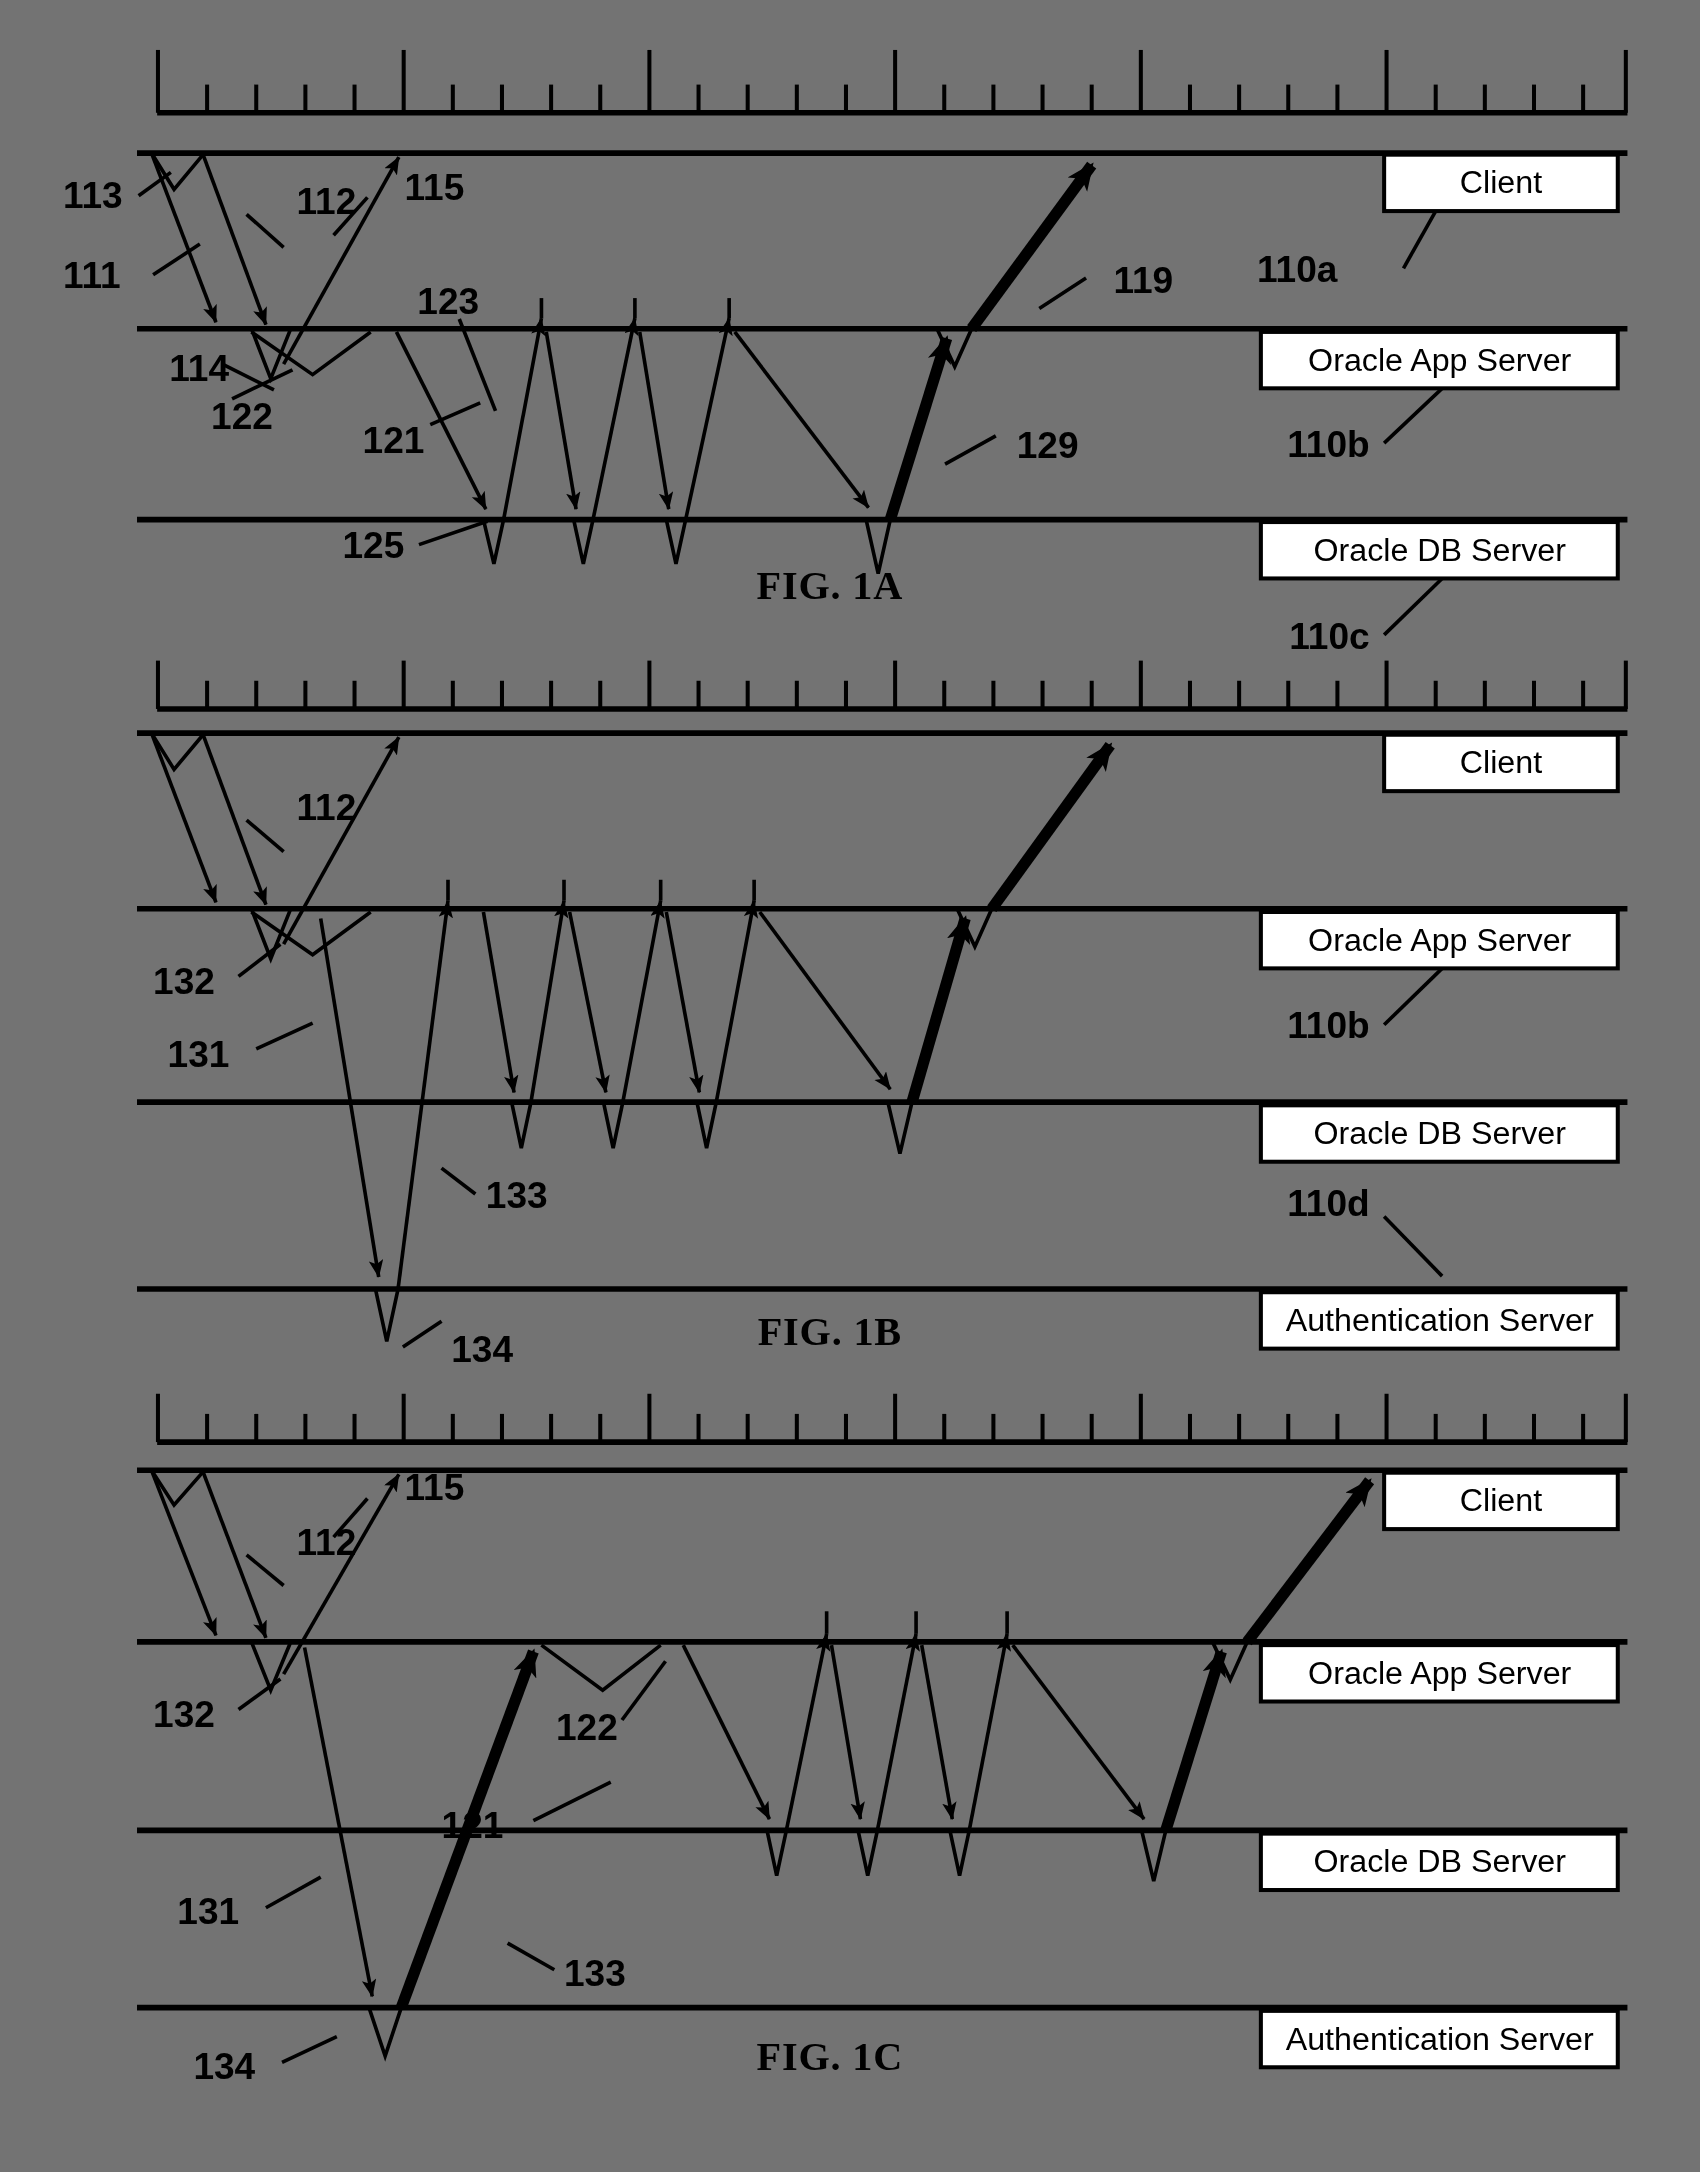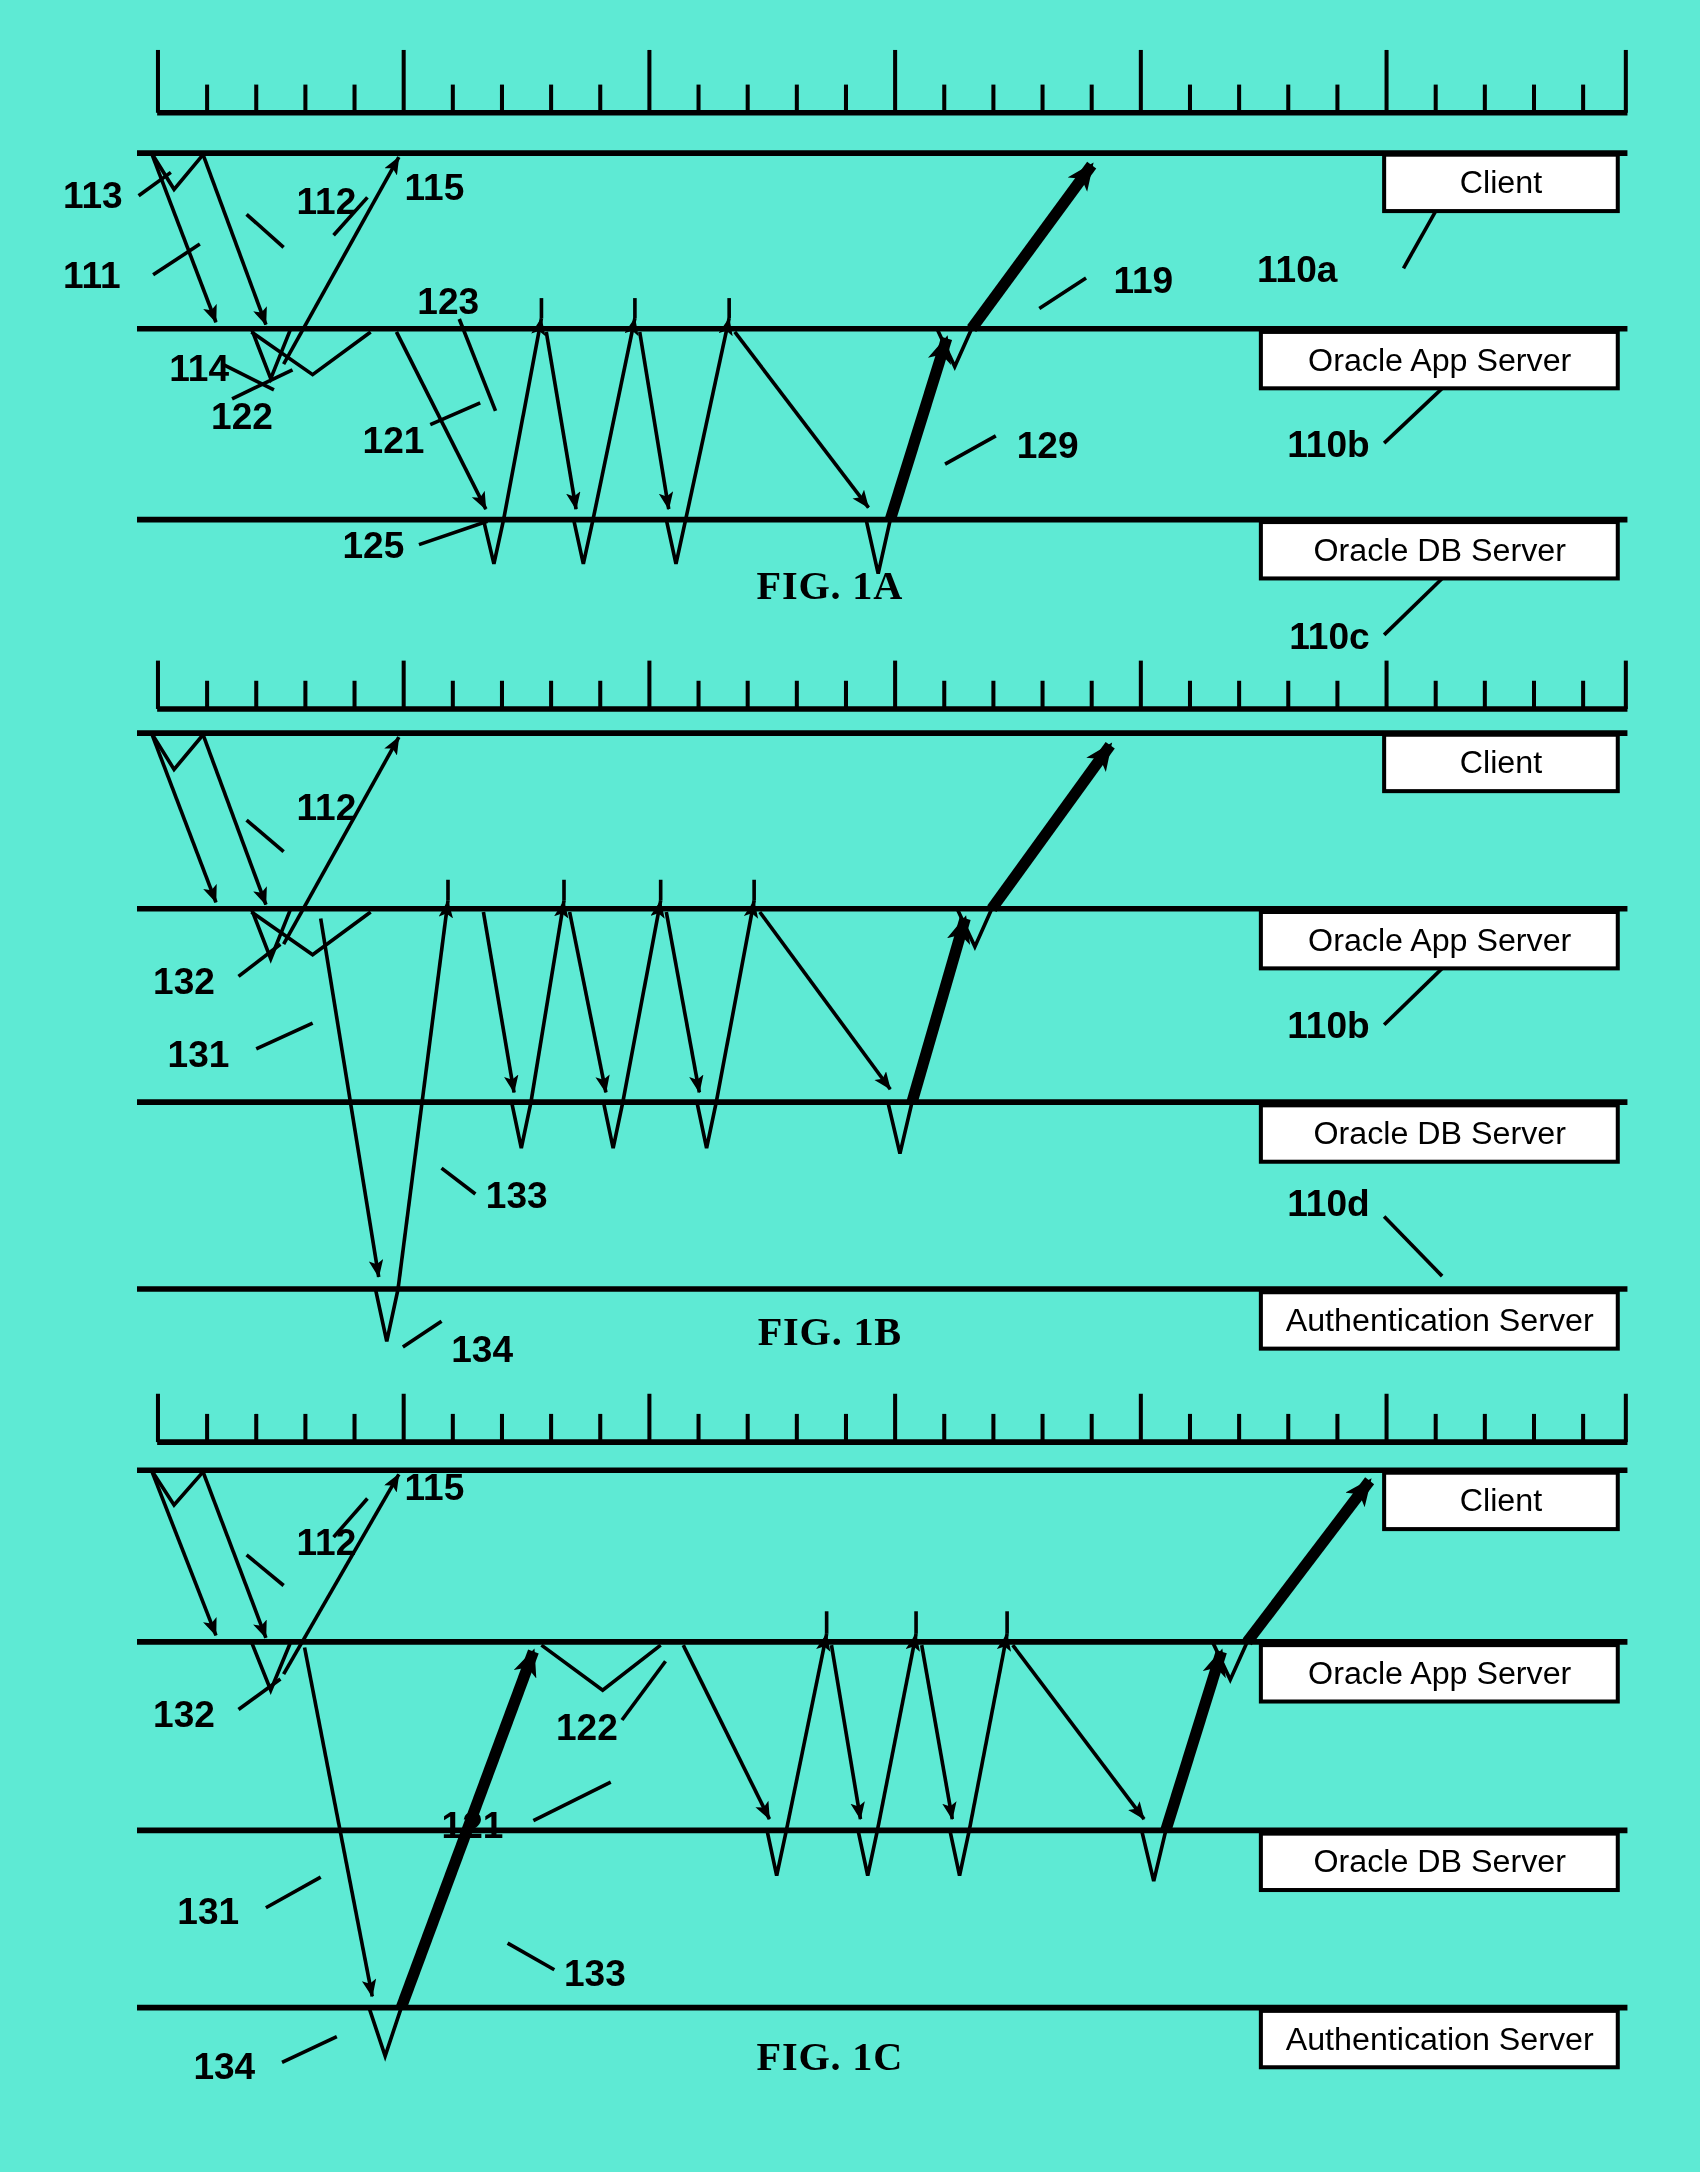--- a/index.html
+++ b/index.html
@@ -1,17 +1,17 @@
 <!DOCTYPE html>
 <html style="font-size:13px"><head>
 <meta charset="utf-8">
 <style>
   html,body{margin:0;padding:0;background:#fff;}
   body{width:1700px;height:2172px;font-family:"Liberation Sans",sans-serif;}
-  #sheet{position:relative;width:1700px;height:2172px;background:#5eead4;overflow:hidden;}
+  #sheet{position:relative;width:1700px;height:2172px;background:#737373;overflow:hidden;}
   svg{display:block;}
   .ref{font-family:"Liberation Sans",sans-serif;font-size:46px;font-weight:700;fill:#000;}
   .boxlabel{font-family:"Liberation Sans",sans-serif;font-size:40px;fill:#000;}
   .figlabel{font-family:"Liberation Serif",serif;font-size:50px;font-weight:700;fill:#000;letter-spacing:1px;}
   .life{stroke:#000;stroke-width:7;}
   .ruleraxis{stroke:#000;stroke-width:7;}
   .tick{stroke:#000;stroke-width:5;}
   .msg{stroke:#000;stroke-width:4.5;fill:none;}
   .msgthick{stroke:#000;stroke-width:14;fill:none;}
   .lead{stroke:#000;stroke-width:4.5;fill:none;}

